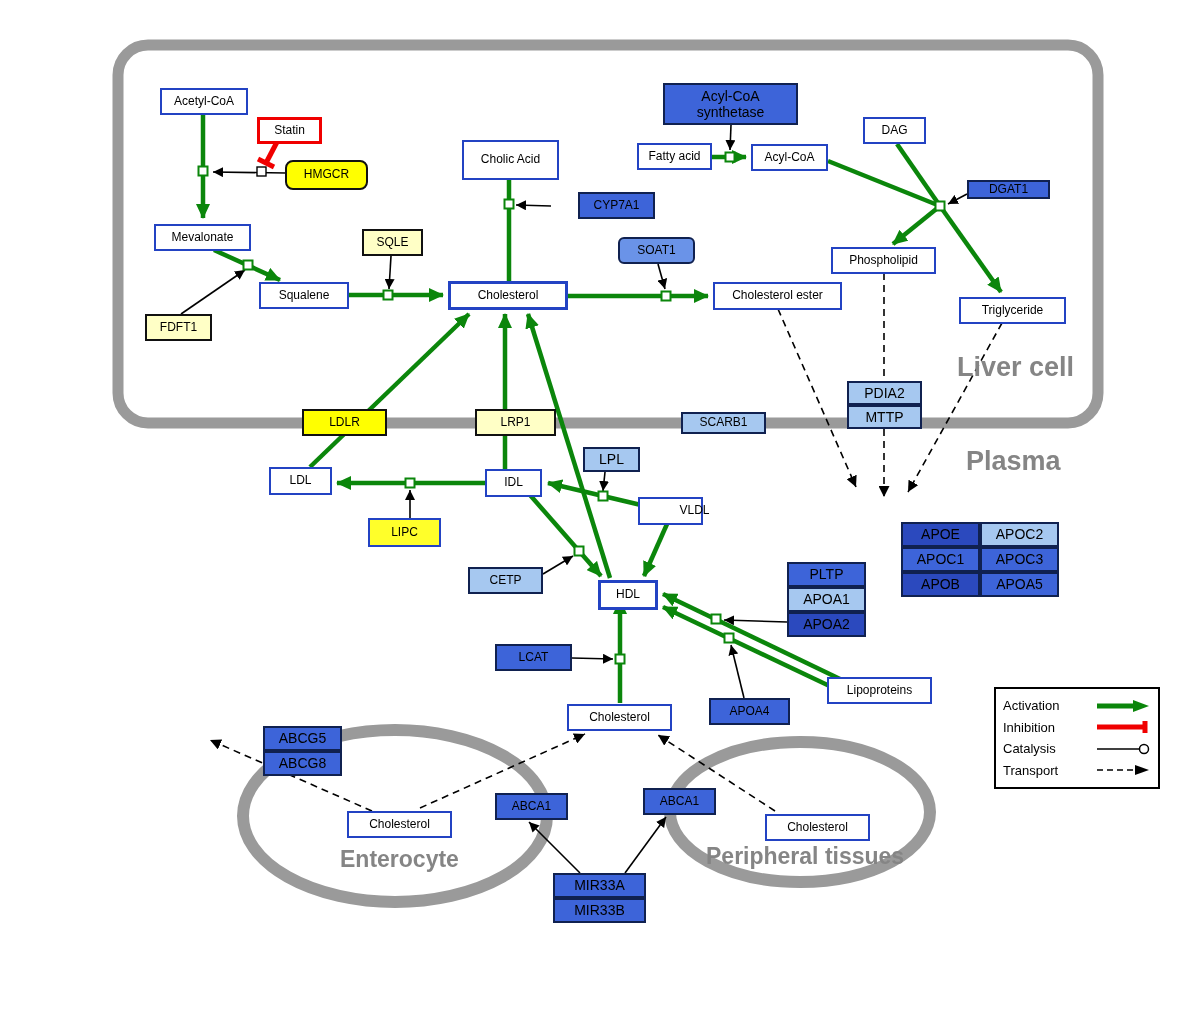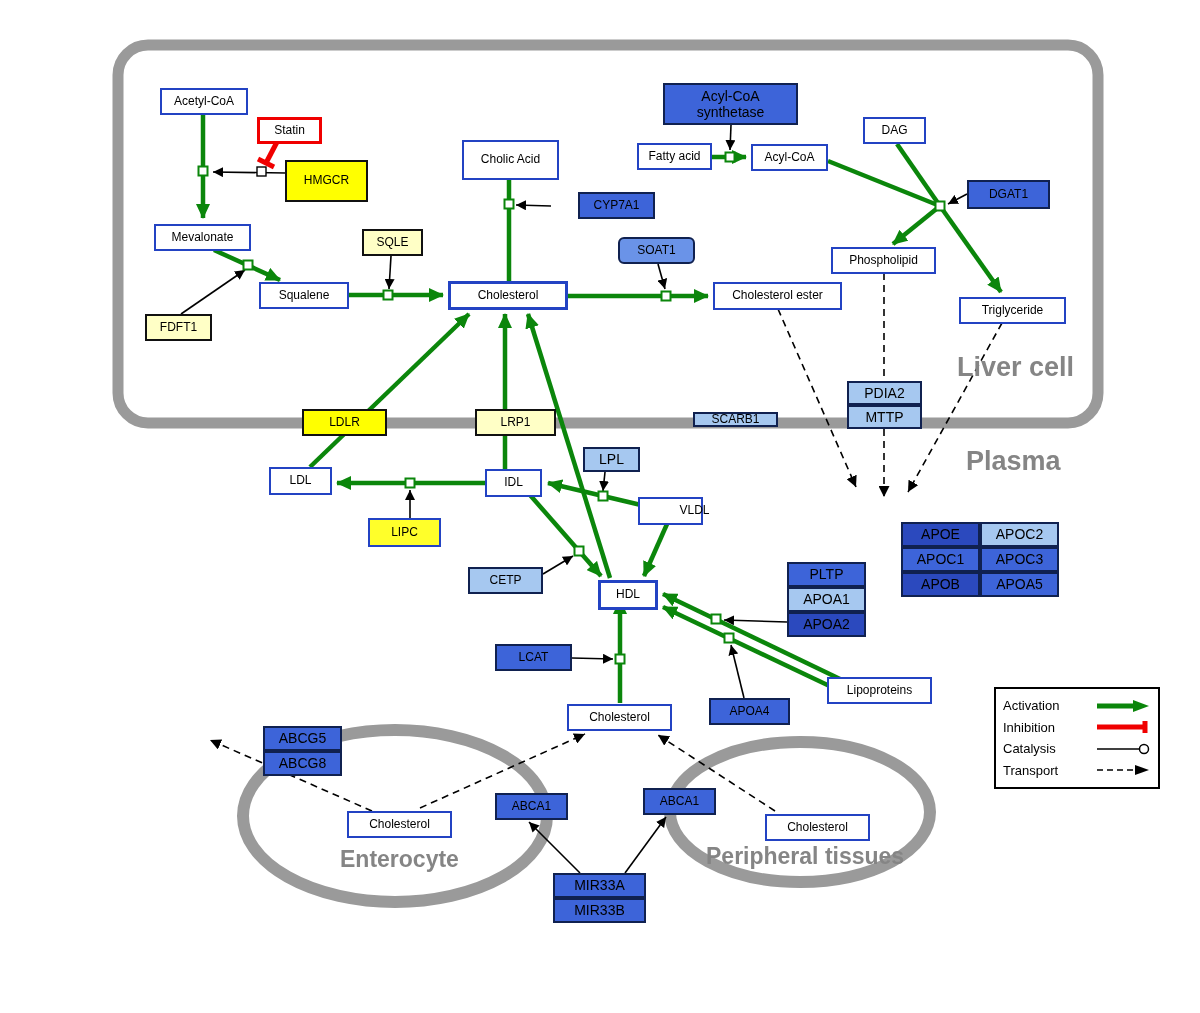--- a/index.html
+++ b/index.html
@@ -120,43 +120,43 @@
     </g>
   </svg>
 
   <div class="region" style="left:957px;top:352px;font-size:27px;">Liver cell</div>
   <div class="region" style="left:966px;top:446px;font-size:27px;">Plasma</div>
   <div class="region" style="left:340px;top:846px;font-size:23px;">Enterocyte</div>
   <div class="region" style="left:706px;top:843px;font-size:23px;">Peripheral tissues</div>
 
   <div class="node wb" style="left:160px;top:88px;width:88px;height:27px;">Acetyl-CoA</div>
   <div class="node redb" style="left:257px;top:117px;width:65px;height:27px;">Statin</div>
-  <div class="node yel" style="left:285px;top:160px;width:83px;height:42px;">HMGCR</div>
+  <div class="node yel" style="left:285px;top:160px;width:83px;height:30px;border-radius:8px;">HMGCR</div>
   <div class="node wb" style="left:154px;top:224px;width:97px;height:27px;">Mevalonate</div>
   <div class="node cream" style="left:145px;top:314px;width:67px;height:27px;">FDFT1</div>
   <div class="node wb" style="left:259px;top:282px;width:90px;height:27px;">Squalene</div>
   <div class="node cream" style="left:362px;top:229px;width:61px;height:27px;">SQLE</div>
   <div class="node wb" style="left:462px;top:130px;width:97px;height:40px;margin-top:10px;">Cholic Acid</div>
   <div class="node royal" style="left:551px;top:192px;width:77px;height:27px;margin-left:27px;">CYP7A1</div>
   <div class="node wbt" style="left:448px;top:281px;width:120px;height:29px;">Cholesterol</div>
   <div class="node mid" style="left:618px;top:237px;width:77px;height:27px;border-radius:6px;">SOAT1</div>
   <div class="node wb" style="left:713px;top:282px;width:129px;height:28px;">Cholesterol ester</div>
   <div class="node royal sm" style="left:663px;top:83px;width:135px;height:42px;padding:0 22px;">Acyl-CoA synthetase</div>
   <div class="node wb" style="left:637px;top:143px;width:75px;height:27px;">Fatty acid</div>
   <div class="node wb" style="left:751px;top:144px;width:77px;height:27px;">Acyl-CoA</div>
   <div class="node wb" style="left:863px;top:117px;width:63px;height:27px;">DAG</div>
-  <div class="node royal" style="left:967px;top:180px;width:83px;height:29px;">DGAT1</div>
+  <div class="node royal" style="left:967px;top:180px;width:83px;height:19px;">DGAT1</div>
   <div class="node wb" style="left:831px;top:247px;width:105px;height:27px;">Phospholipid</div>
   <div class="node wb" style="left:959px;top:297px;width:107px;height:27px;">Triglyceride</div>
   <div class="node light sm" style="left:847px;top:381px;width:75px;height:24px;">PDIA2</div>
   <div class="node light sm" style="left:847px;top:405px;width:75px;height:24px;">MTTP</div>
 
   <div class="node yel" style="left:302px;top:409px;width:85px;height:27px;">LDLR</div>
   <div class="node cream" style="left:475px;top:409px;width:81px;height:27px;">LRP1</div>
-  <div class="node light" style="left:681px;top:412px;width:85px;height:15px;margin-left:12px;">SCARB1</div>
+  <div class="node light" style="left:681px;top:412px;width:85px;height:22px;">SCARB1</div>
 
   <div class="node wb" style="left:269px;top:467px;width:63px;height:28px;">LDL</div>
   <div class="node wb" style="left:485px;top:469px;width:57px;height:28px;">IDL</div>
   <div class="node light sm" style="left:583px;top:447px;width:57px;height:25px;">LPL</div>
   <div class="node wb" style="left:638px;top:497px;width:65px;height:28px;padding-left:48px;">VLDL</div>
   <div class="node yelb" style="left:368px;top:518px;width:73px;height:29px;">LIPC</div>
   <div class="node light" style="left:468px;top:567px;width:75px;height:27px;">CETP</div>
   <div class="node wbt" style="left:598px;top:580px;width:60px;height:30px;">HDL</div>
   <div class="node royal sm" style="left:787px;top:562px;width:79px;height:25px;">PLTP</div>
   <div class="node light sm" style="left:787px;top:587px;width:79px;height:25px;">APOA1</div>

